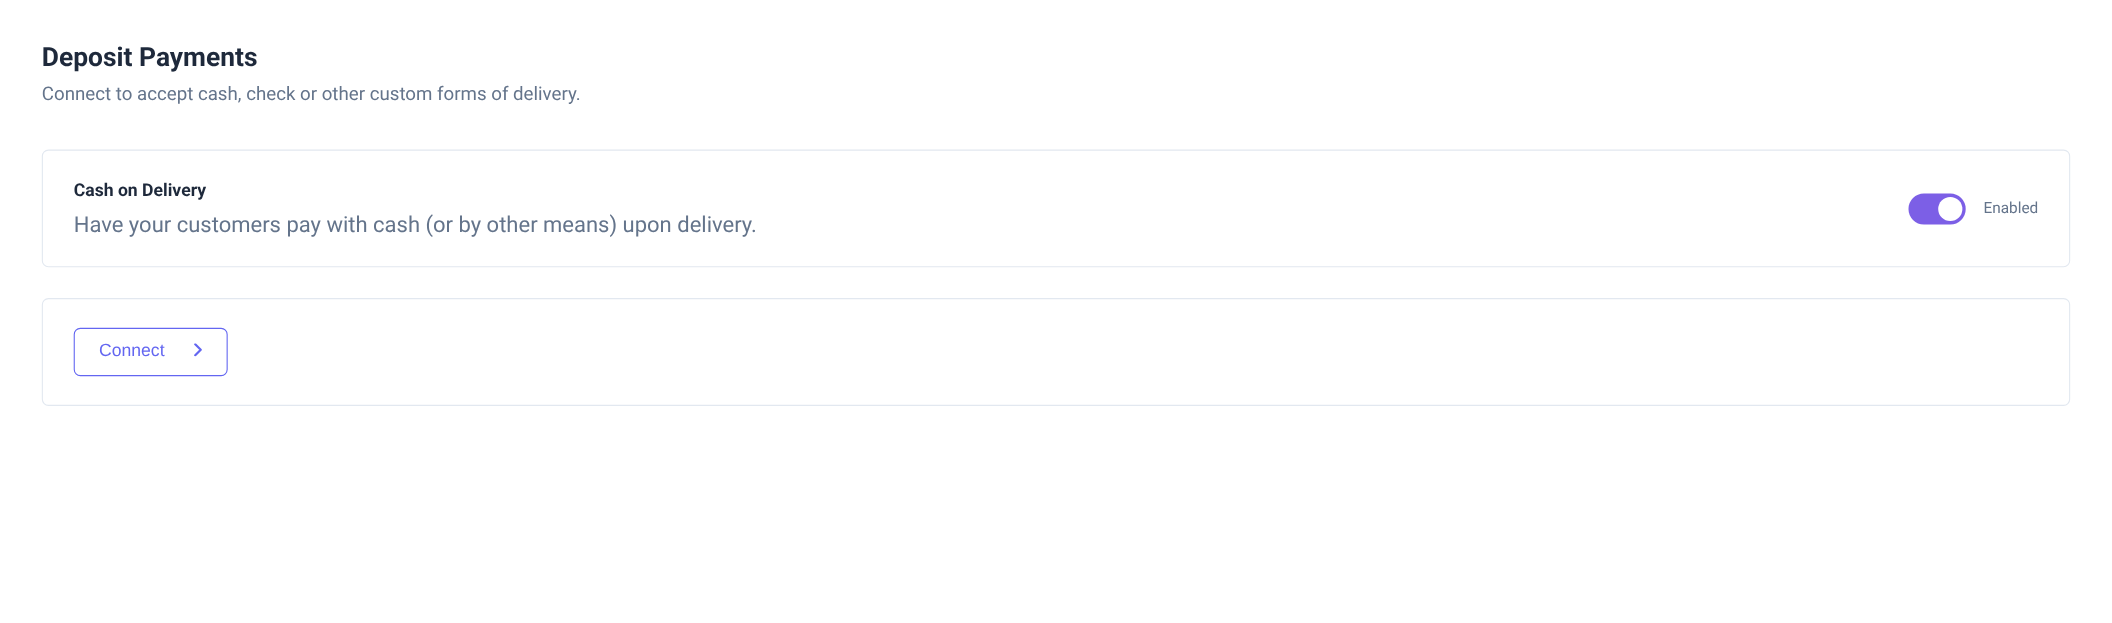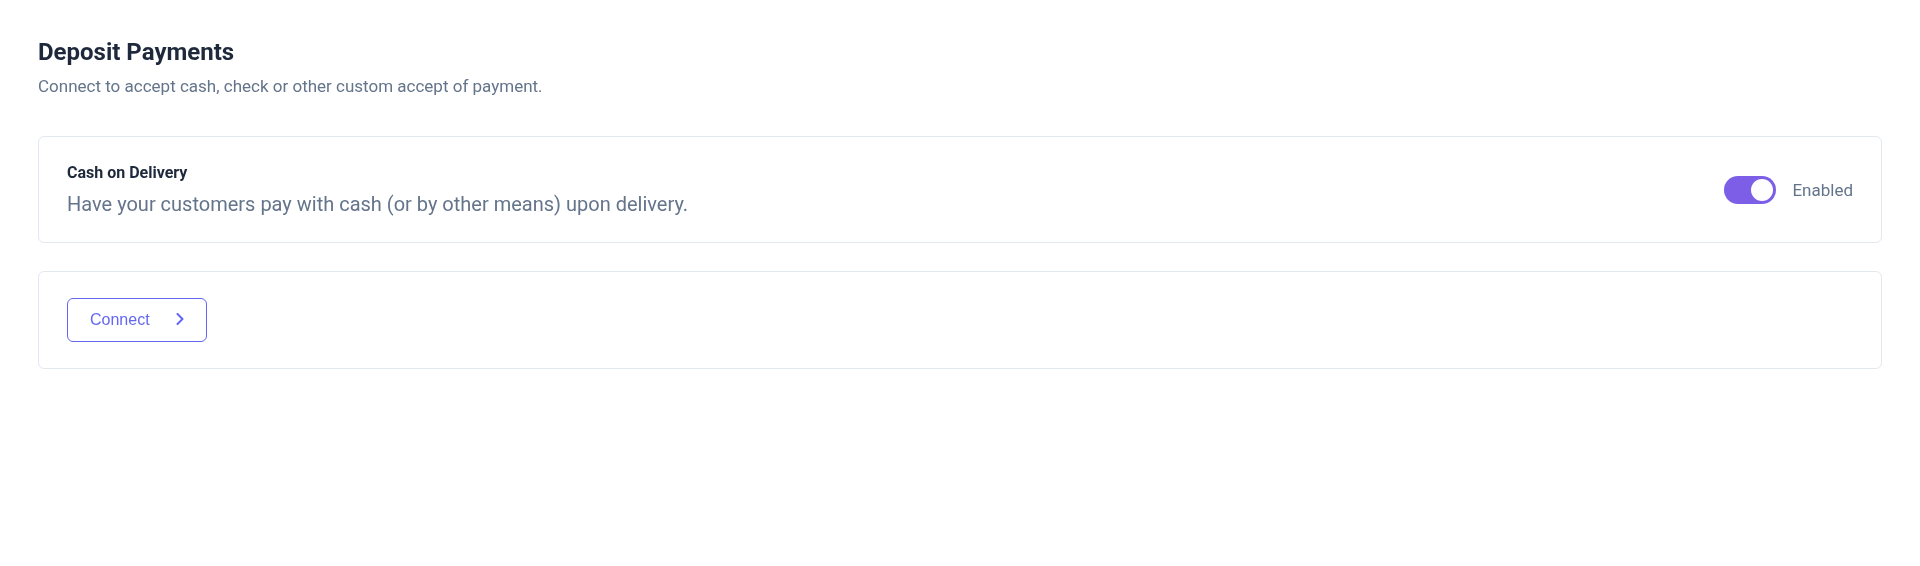--- a/index.html
+++ b/index.html
@@ -62,21 +62,21 @@
     .toggle-knob {
       position: absolute;
       right: 3px;
       top: 3px;
       width: 22px;
       height: 22px;
       background: #ffffff;
       border-radius: 50%;
     }
     .toggle-label {
-      font-size: 17px;
+      font-size: 14px;
       color: #64748b;
     }
     .connect-btn {
       display: inline-flex;
       align-items: center;
       gap: 26px;
       border: 1px solid #6366f1;
       color: #6366f1;
       background: #ffffff;
       padding: 12px 22px;
@@ -86,21 +86,21 @@
       cursor: pointer;
     }
     .chevron {
       display: inline-block;
     }
   </style>
 </head>
 <body>
 
 <h1 class="section-title">Deposit Payments</h1>
-<p class="section-subtitle">Connect to accept cash, check or other custom accept of payment.</p>
+<p class="section-subtitle">Connect to accept cash, check or other custom forms of delivery.</p>
 
 <div class="card">
   <div class="card-left">
     <h2 class="card-title">Cash on Delivery</h2>
     <p class="card-desc">Have your customers pay with cash (or by other means) upon delivery.</p>
   </div>
   <div class="card-right">
     <div class="toggle">
       <div class="toggle-knob"></div>
     </div>

